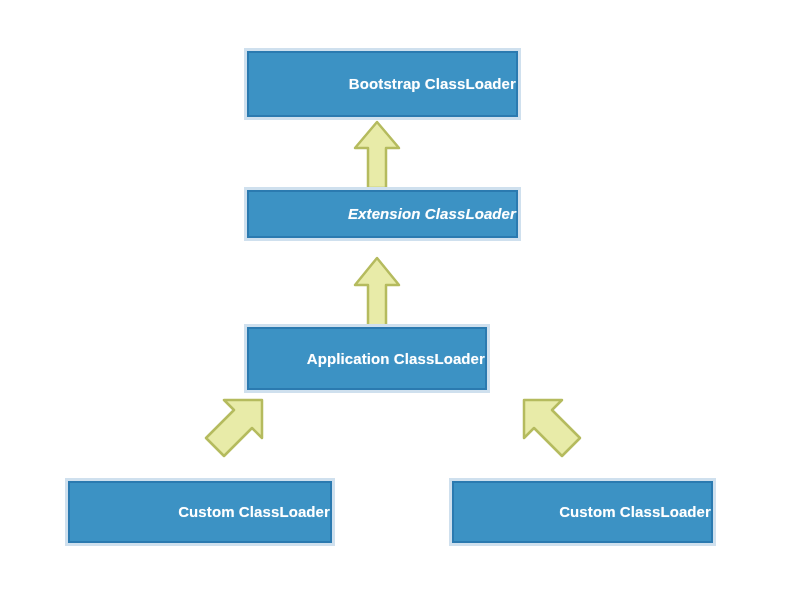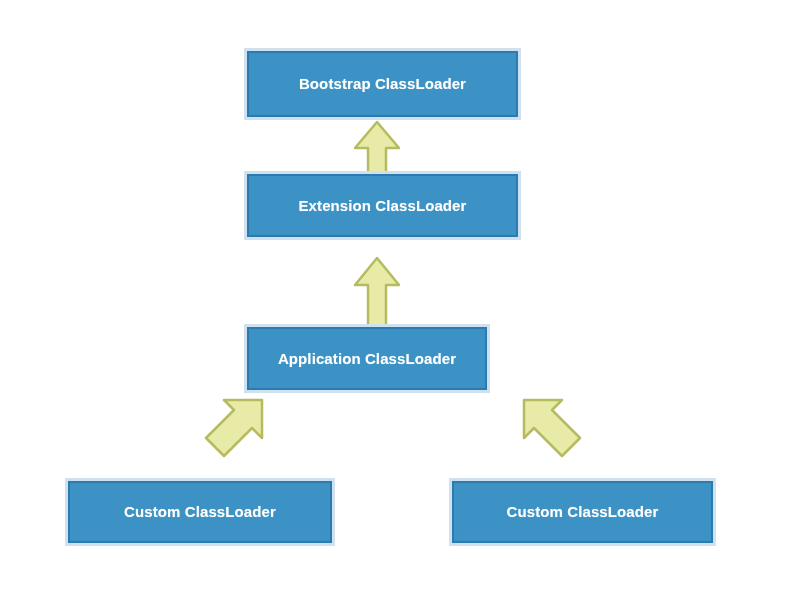--- a/index.html
+++ b/index.html
@@ -22,36 +22,36 @@
   
   .node {
     position: absolute;
     box-sizing: border-box;
     background: #3c92c4;
     border: 2px solid #2b7ab0;
     outline: 3px solid #cfe0ee;
     outline-offset: 0px;
     display: flex;
     align-items: center;
-    justify-content: center;
+    justify-content: flex-end;
     text-align: center;
   }
   .node-label {
     color: #ffffff;
     font-family: "Liberation Sans", sans-serif;
     font-size: 15px;
     font-weight: bold;
     letter-spacing: 0.1px;
     line-height: 1.2;
     white-space: nowrap;
     text-shadow: 0 0 1px rgba(255,255,255,0.35);
   }
 
   .node-bootstrap   { left: 247px; top: 51px;  width: 271px; height: 66px; }
-  .node-extension   { left: 247px; top: 174px; width: 271px; height: 63px; }
+  .node-extension   { left: 247px; top: 190px; width: 271px; height: 48px; font-style: italic; }
   .node-application { left: 247px; top: 327px; width: 240px; height: 63px; }
   .node-custom-left { left: 68px;  top: 481px; width: 264px; height: 62px; }
   .node-custom-right{ left: 452px; top: 481px; width: 261px; height: 62px; }
 
   
   .arrow {
     position: absolute;
     display: block;
   }
   .arrow-up-ext-boot  { left: 352px; top: 120px; width: 50px; height: 70px; }

